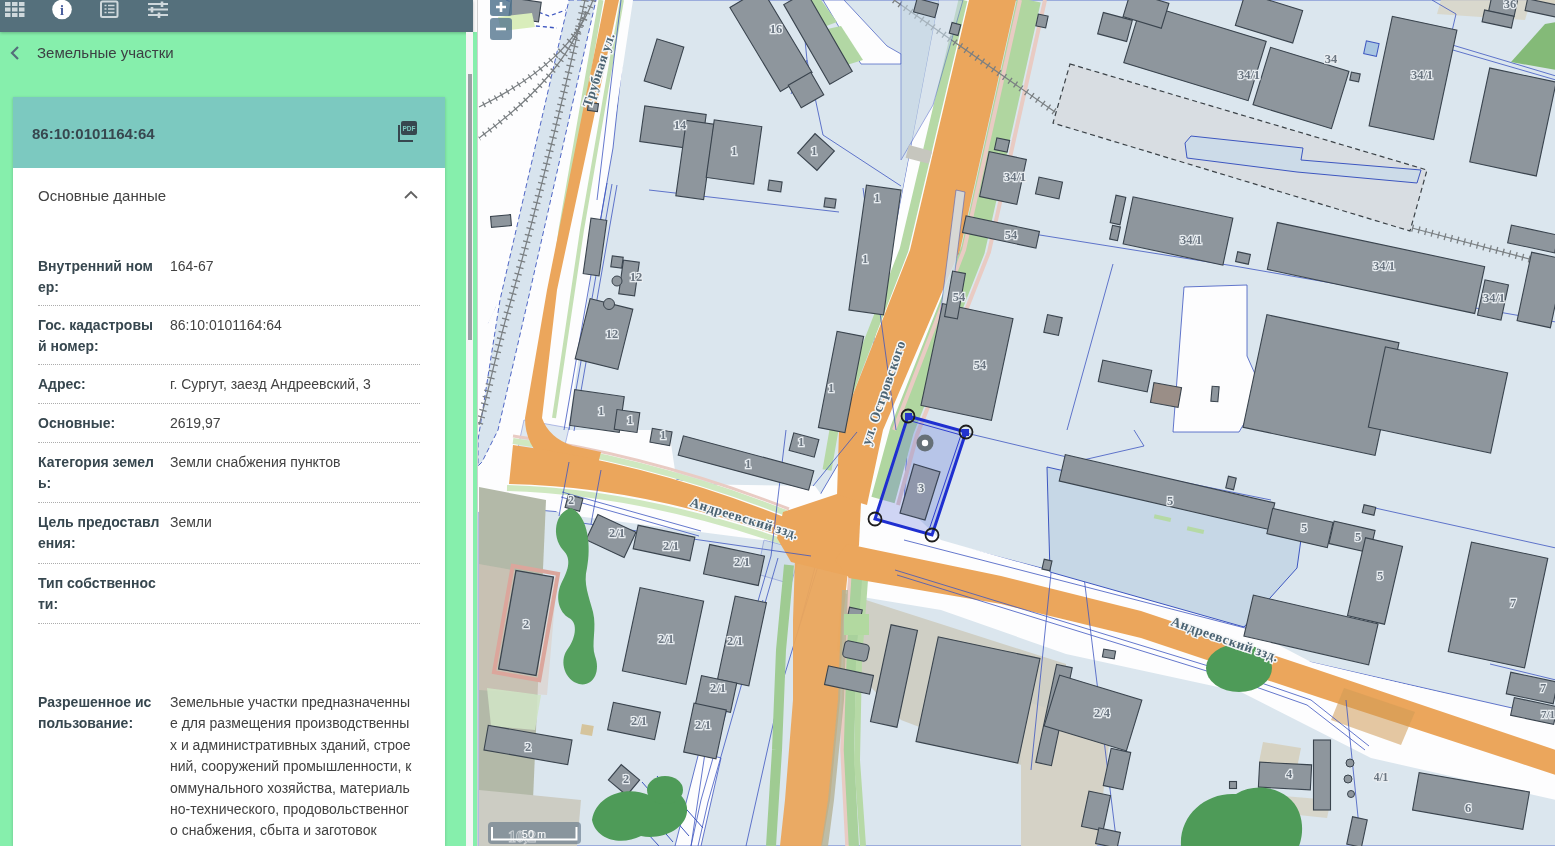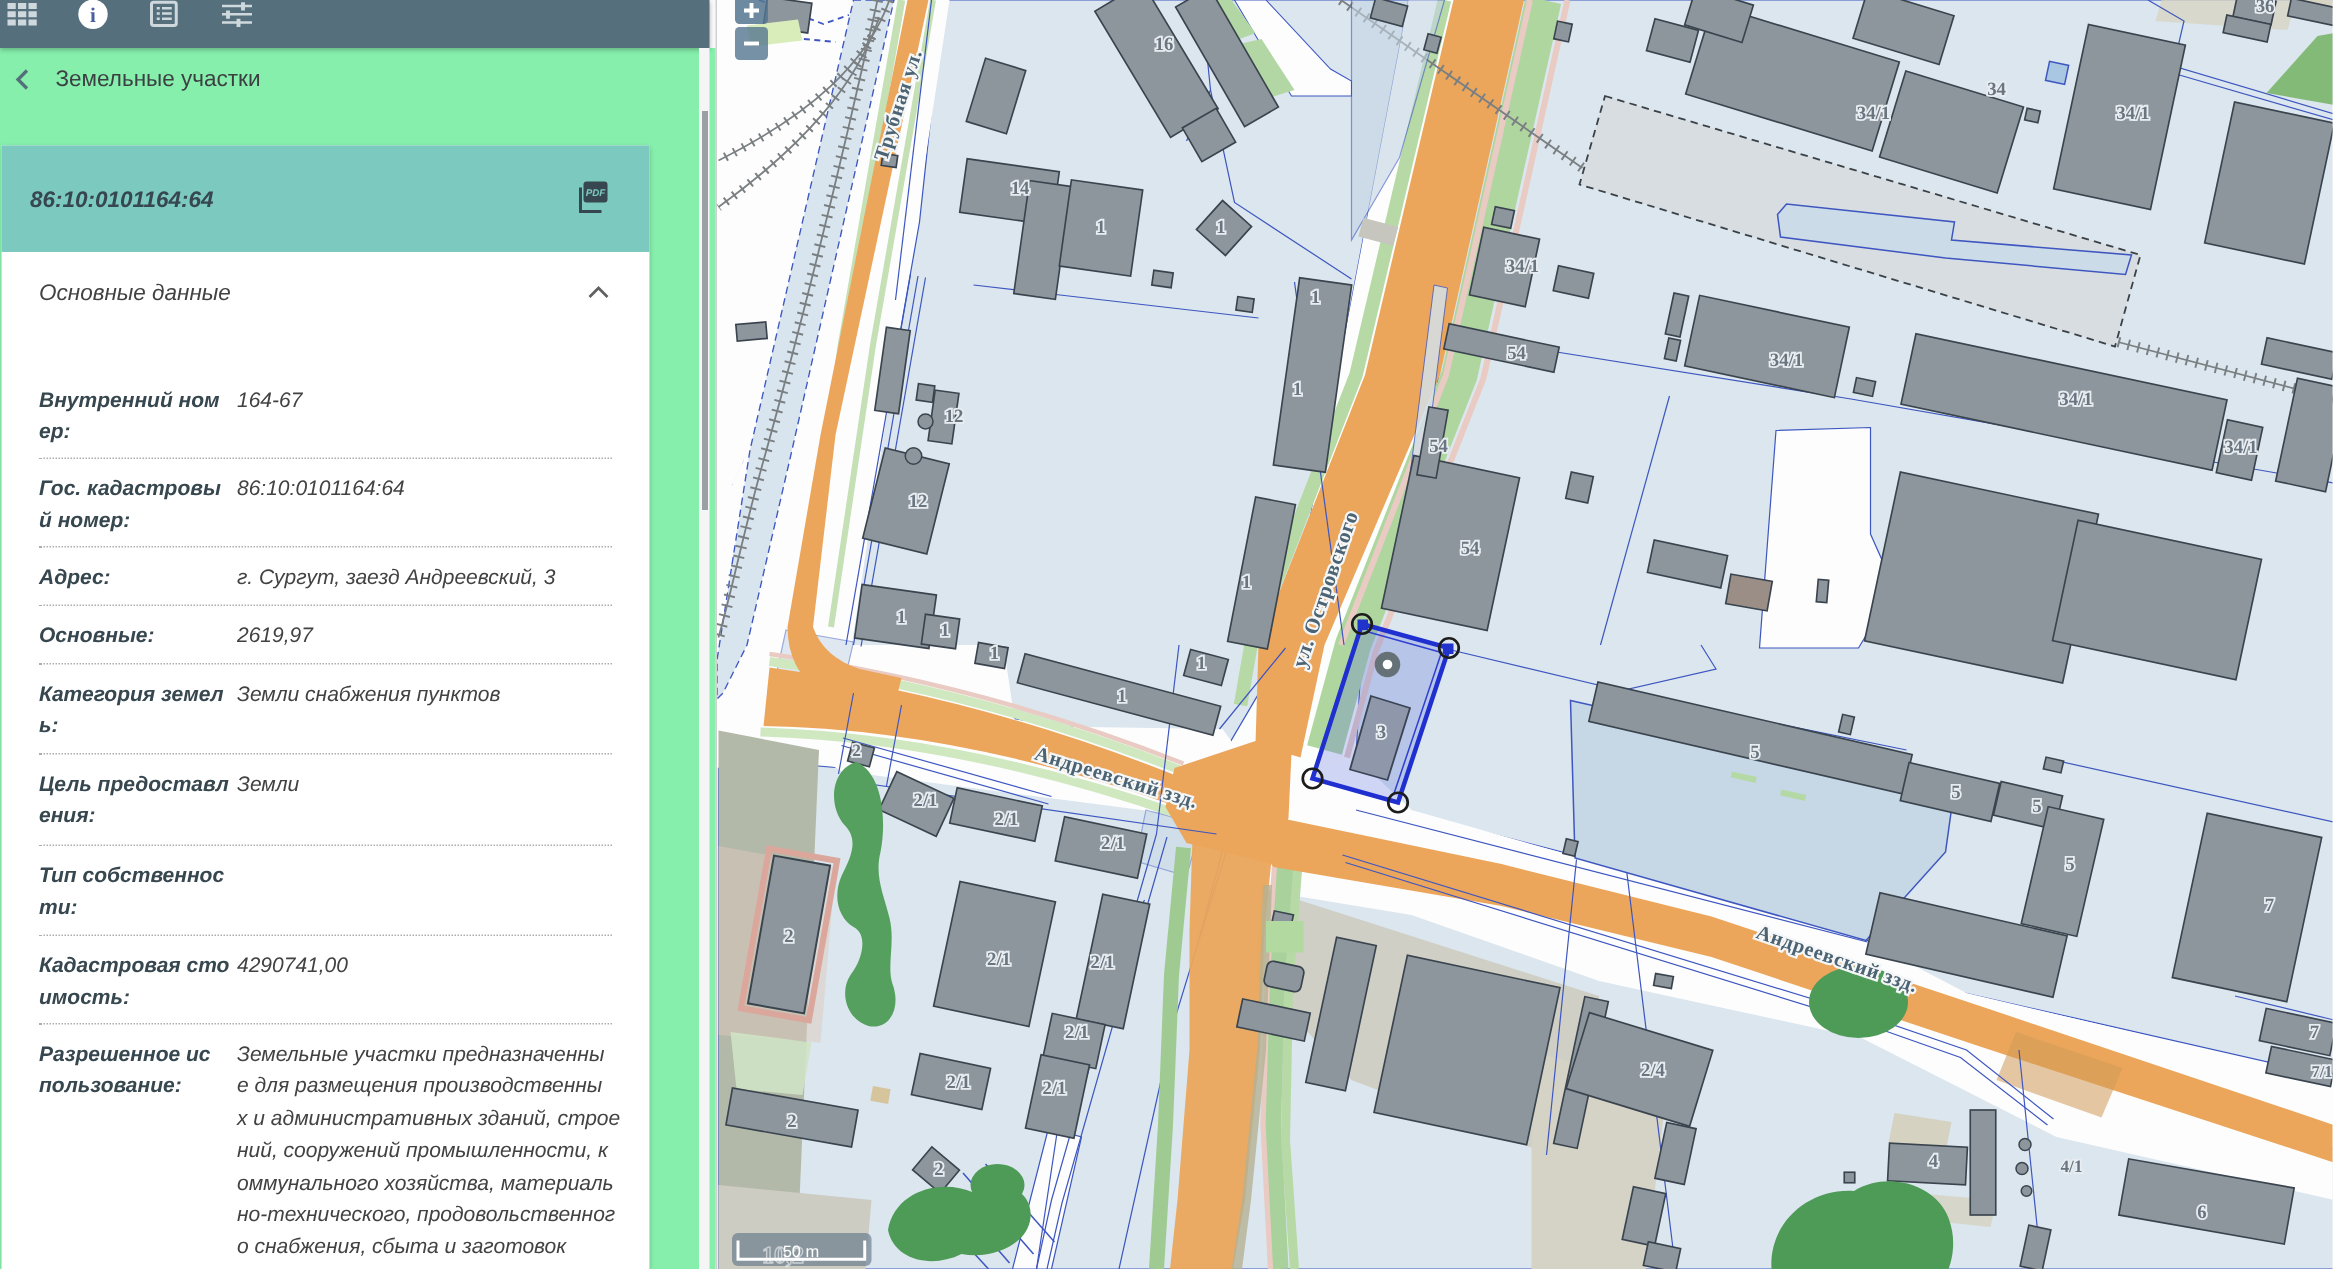--- a/index.html
+++ b/index.html
@@ -1,20 +1,20 @@
 <!DOCTYPE html>
 <html><head><meta charset="utf-8"><style>
 * { margin:0; padding:0; box-sizing:border-box; }
 html,body { width:1555px; height:846px; overflow:hidden; font-family:"Liberation Sans", sans-serif; background:#fafafa; }
 #app { position:relative; width:1555px; height:846px; }
 #topbar { position:absolute; left:0; top:0; width:473px; height:32px; background:#55707c; box-shadow:0 1px 3px rgba(0,0,0,0.25); z-index:5; }
 #sidebar { position:absolute; left:0; top:32px; width:477px; height:814px; background:#86efac; z-index:4; }
 #backrow { position:absolute; left:0; top:8px; width:477px; height:40px; }
 #backrow .txt { position:absolute; left:37px; top:4px; font-size:15px; color:#3c4043; }
-#card { position:absolute; left:1px; top:65px; width:432px; height:749px; background:#fff; box-shadow:0 1px 3px rgba(0,0,0,0.2);font-style:italic; }
+#card { position:absolute; left:13px; top:65px; width:432px; height:749px; background:#fff; box-shadow:0 1px 3px rgba(0,0,0,0.2); }
 #teal { position:absolute; left:0; top:0; width:432px; height:71px; background:#7cc9c0; }
 #teal .t { position:absolute; left:19px; top:28px; font-size:15px; font-weight:bold; color:#37474f; }
 #osn { position:absolute; left:25px; top:90px; font-size:15px; color:#424242; }
 .row { position:absolute; left:25px; width:382px; border-bottom:1px dotted #adadad; }
 .lbl { position:absolute; left:0; top:10px; width:135px; font-size:14px; font-weight:bold; color:#37474f; line-height:21.3px; white-space:nowrap; }
 .val { position:absolute; left:132px; top:10px; width:260px; font-size:14px; color:#424242; line-height:21.4px; white-space:nowrap; }
 #sb-track { position:absolute; left:466px; top:32px; width:7px; height:814px; background:#f5f5f5; z-index:6; }
 #sb-thumb { position:absolute; left:468px; top:74px; width:4px; height:266px; background:#9aa0a3; z-index:7; }
 #map { position:absolute; left:477px; top:0; width:1078px; height:846px; border-left:1px solid #d0d0d0; }
 svg text { user-select:none; }
@@ -86,24 +86,20 @@
           <div class="lbl">Категория земел<br>ь:</div>
           <div class="val">Земли снабжения пунктов</div>
         </div>
         <div class="row" style="top:405px;height:62px">
           <div class="lbl">Цель предоставл<br>ения:</div>
           <div class="val">Земли</div>
         </div>
         <div class="row" style="top:466px;height:61px">
           <div class="lbl">Тип собственнос<br>ти:</div>
           <div class="val"></div>
-        </div>
-        <div class="row" style="top:526px;height:60px">
-          <div class="lbl">Кадастровая сто<br>имость:</div>
-          <div class="val">4290741,00</div>
         </div>
         <div class="row" style="top:585px;height:176px">
           <div class="lbl">Разрешенное ис<br>пользование:</div>
           <div class="val">Земельные участки предназначенны<br>е для размещения производственны<br>х и административных зданий, строе<br>ний, сооружений промышленности, к<br>оммунального хозяйства, материаль<br>но-технического, продовольственног<br>о снабжения, сбыта и заготовок</div>
         </div>
   </div>
 </div>
 <div id="sb-track"></div>
     <div id="sb-thumb"></div>
 <div id="map">

